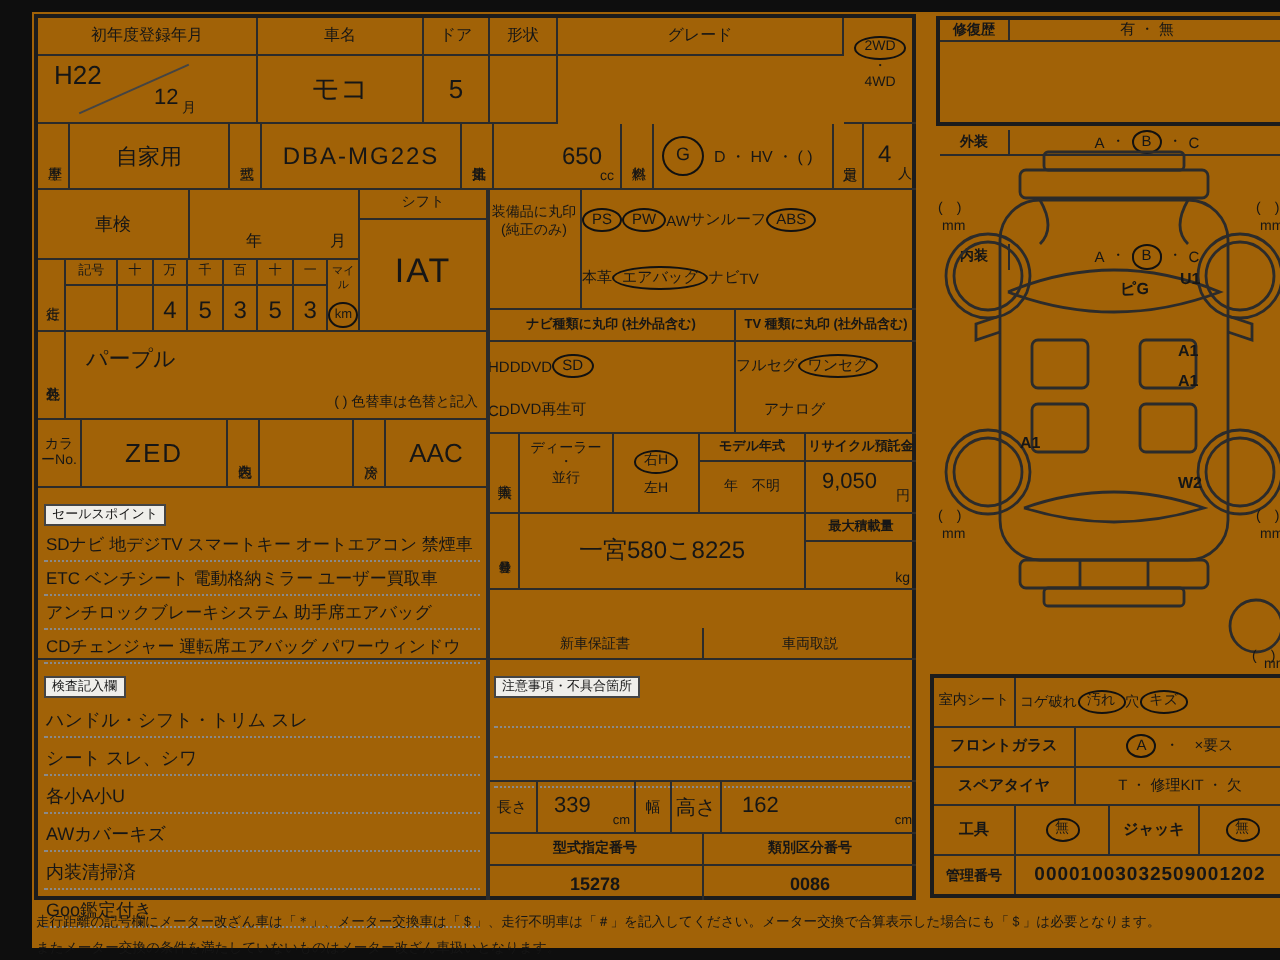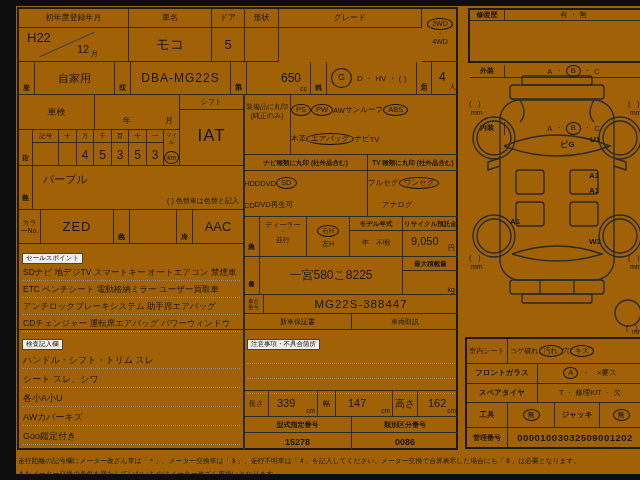--- a/index.html
+++ b/index.html
@@ -143,20 +143,21 @@
       <div class="dotline" style="font-size:8.5px;white-space:nowrap;overflow:hidden;padding:3px 1px 1px;">アンチロックブレーキシステム 助手席エアバッグ</div>
       <div class="dotline" style="font-size:8.5px;white-space:nowrap;overflow:hidden;padding:3px 1px 1px;">CDチェンジャー 運転席エアバッグ パワーウィンドウ</div>
     </div>
 
     <div class="abs" style="left:0;top:321px;width:225px;height:120px;border-right:1px solid #2b2b2b;padding:2px 3px;">
       <span class="tab">検査記入欄</span>
       <div class="dotline" style="font-size:9px;white-space:nowrap;overflow:hidden;padding:4px 1px 1px;">ハンドル・シフト・トリム スレ</div>
       <div class="dotline" style="font-size:9px;white-space:nowrap;overflow:hidden;padding:4px 1px 1px;">シート スレ、シワ</div>
       <div class="dotline" style="font-size:9px;white-space:nowrap;overflow:hidden;padding:4px 1px 1px;">各小A小U</div>
       <div class="dotline" style="font-size:9px;white-space:nowrap;overflow:hidden;padding:4px 1px 1px;">AWカバーキズ</div>
+      <div class="dotline" style="font-size:9px;white-space:nowrap;overflow:hidden;padding:4px 1px 1px;">内装清掃済</div>
       <div class="dotline" style="font-size:9px;white-space:nowrap;overflow:hidden;padding:4px 1px 1px;">Goo鑑定付き</div>
     </div>
 
     <div class="abs" style="left:225px;top:86px;width:214px;height:60px;border-bottom:1px solid #2b2b2b;display:flex;">
       <div class="tiny" style="width:46px;border-right:1px solid #2b2b2b;text-align:center;padding-top:8px;">
         <div>装備品に丸印</div>
         <div style="margin-top:2px;">(純正のみ)</div>
       </div>
       <div style="flex:1;">
         <div class="flexsb" style="height:30px;font-size:7.5px;">
@@ -228,48 +229,40 @@
       <div class="vlab" style="width:15px;border-right:1px solid #2b2b2b;font-size:6px;">登録番号</div>
       <div class="flexc" style="width:142px;border-right:1px solid #2b2b2b;font-size:12px;">一宮580こ8225</div>
       <div style="flex:1;">
         <div class="hdr" style="height:13px;line-height:13px;border-bottom:1px solid #2b2b2b;font-size:6.5px;font-weight:bold;">最大積載量</div>
         <div style="position:relative;height:24px;">
           <span class="abs" style="right:3px;bottom:2px;font-size:7px;">kg</span>
         </div>
       </div>
     </div>
 
-    <div class="abs" style="left:225px;top:286px;width:214px;height:19px;border-bottom:1px solid #2b2b2b;display:flex;">
-      <div class="flexc" style="width:15px;border-right:1px solid #2b2b2b;font-size:5.5px;text-align:center;line-height:1.1;word-break:break-all;padding:0 2px;">車台番号</div>
-      <div class="flexc" style="flex:1;font-size:11.5px;letter-spacing:1px;">MG22S-388447</div>
-    </div>
 
     <div class="abs" style="left:225px;top:305px;width:214px;height:16px;border-bottom:1px solid #2b2b2b;display:flex;">
       <div class="flexc" style="width:107px;border-right:1px solid #2b2b2b;font-size:7px;">新車保証書</div>
       <div class="flexc" style="flex:1;font-size:7px;">車両取説</div>
     </div>
 
     <div class="abs" style="left:225px;top:321px;width:214px;height:61px;border-bottom:1px solid #2b2b2b;padding:2px 3px;">
       <span class="tab">注意事項・不具合箇所</span>
       <div class="dotline" style="height:13px;"></div>
       <div class="dotline" style="height:14px;"></div>
       <div class="dotline" style="height:14px;"></div>
     </div>
 
     <div class="abs" style="left:225px;top:382px;width:214px;height:26px;border-bottom:1px solid #2b2b2b;display:flex;">
       <div class="flexc" style="width:24px;border-right:1px solid #2b2b2b;font-size:7.5px;">長さ</div>
       <div style="width:48px;border-right:1px solid #2b2b2b;position:relative;">
         <span class="abs" style="left:8px;top:6px;font-size:11px;">339</span>
         <span class="abs" style="right:2px;bottom:2px;font-size:6.5px;">cm</span>
       </div>
       <div class="flexc" style="width:17px;border-right:1px solid #2b2b2b;font-size:7.5px;">幅</div>
-      <div style="width:56px;border-right:1px solid #2b2b2b;position:relative;">
-        <span class="abs" style="left:12px;top:6px;font-size:11px;">147</span>
-        <span class="abs" style="right:2px;bottom:2px;font-size:6.5px;">cm</span>
-      </div>
       <div class="flexc" style="width:24px;border-right:1px solid #2b2b2b;font-size:10px;">高さ</div>
       <div style="flex:1;position:relative;">
         <span class="abs" style="left:10px;top:6px;font-size:11px;">162</span>
         <span class="abs" style="right:2px;bottom:2px;font-size:6.5px;">cm</span>
       </div>
     </div>
 
     <div class="abs" style="left:225px;top:408px;width:214px;height:33px;display:flex;">
       <div style="width:107px;border-right:1px solid #2b2b2b;">
         <div class="hdr" style="height:15px;line-height:15px;border-bottom:1px solid #2b2b2b;font-size:7px;font-weight:bold;">型式指定番号</div>

